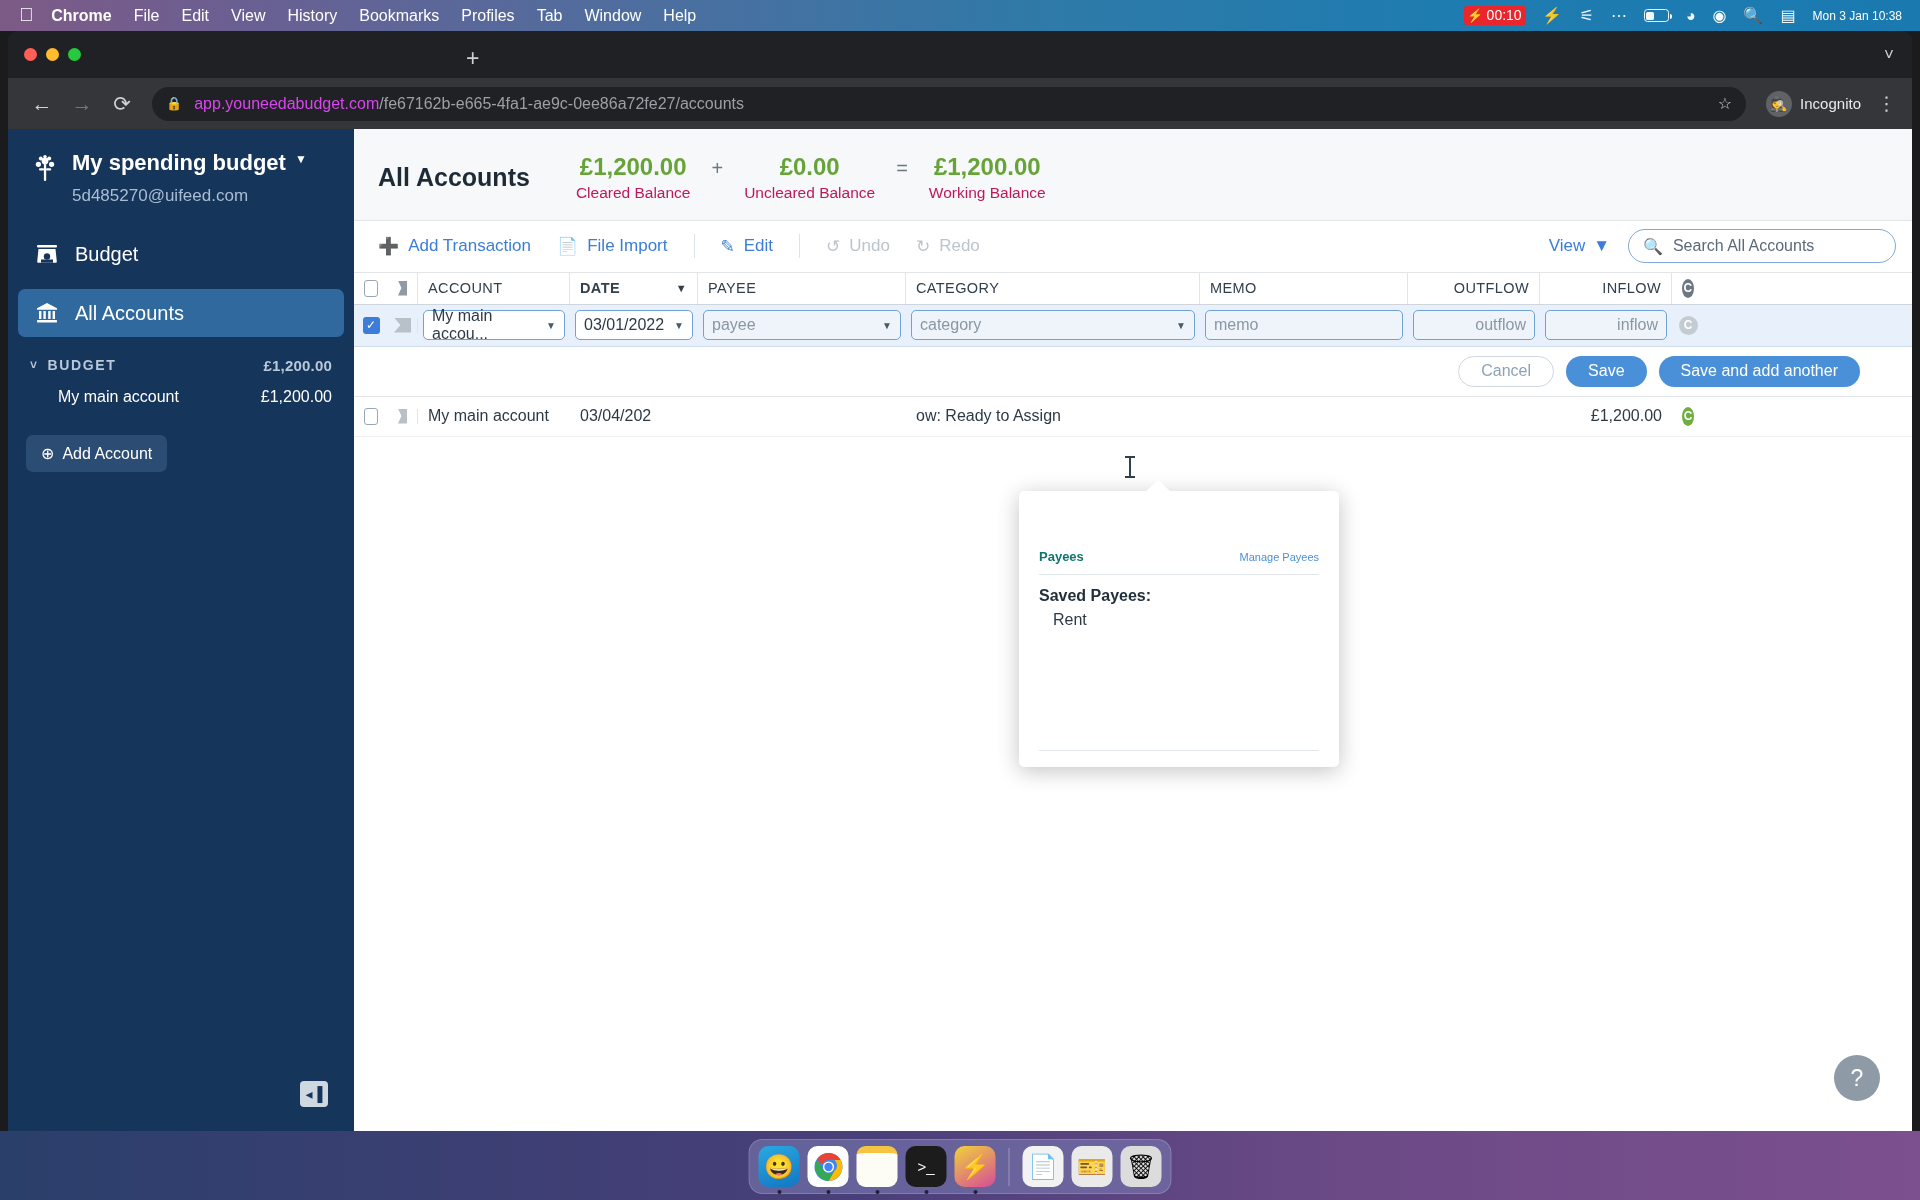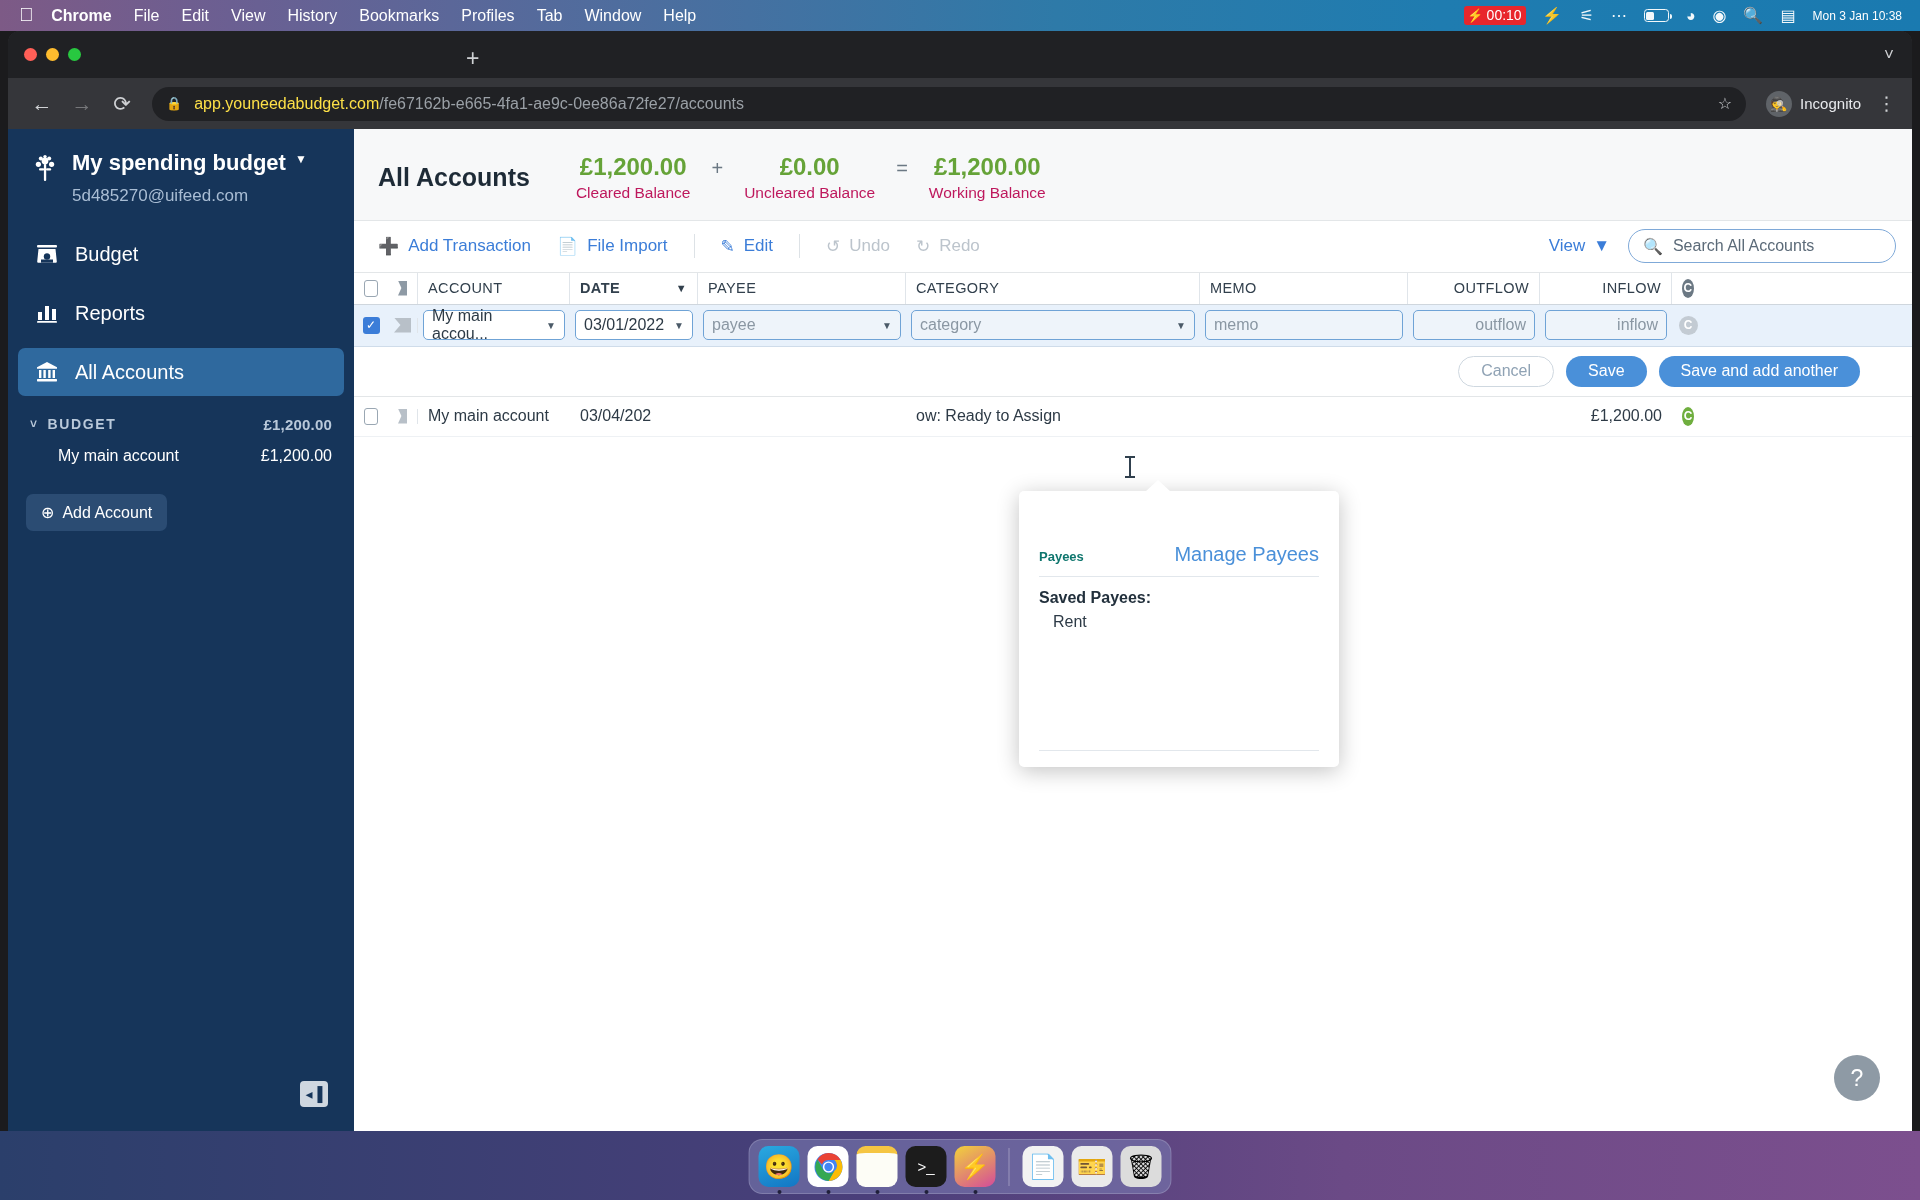--- a/index.html
+++ b/index.html
@@ -56,21 +56,21 @@
   .chevdown-win { position: absolute; right: 18px; top: 14px; color:#cfd1d4; font-size: 17px;}
 
   .omnibar { height: 51px; background: #35363a; display: flex; align-items: center; padding: 0 14px; }
   .navbtn { color: #cfd1d4; font-size: 21px; width: 40px; text-align: center; }
   .navbtn.dim { color: #76777a; }
   .urlbox {
     flex: 1; height: 34px; background: #202124; border-radius: 17px;
     display: flex; align-items: center; padding: 0 14px; margin: 0 8px 0 10px;
   }
   .urlbox .lock { color: #9aa0a6; font-size: 13px; margin-right: 12px; }
-  .urlbox .u-main { color: #fde047; font-size: 16px; }
+  .urlbox .u-main { color: #d946ef; font-size: 16px; }
   .urlbox .u-path { color: #9aa0a6; font-size: 16px; }
   .urlbox .star { margin-left: auto; color: #cfd1d4; font-size: 16px; }
   .incog { display:flex; align-items:center; gap: 8px; margin-left: 12px; color:#e8eaed; font-size: 15px;}
   .incog .av { width: 26px; height: 26px; border-radius: 50%; background: #5f6368; display:flex;align-items:center;justify-content:center; font-size: 14px;}
   .kebab { color:#cfd1d4; font-size: 19px; margin-left: 16px; margin-right: 2px; letter-spacing:0; line-height:.6;}
 
   
   .app { position: absolute; top: 98px; left: 0; width: 1904px; height: 1002px; background: #fff; display: flex; }
 
   
@@ -144,21 +144,21 @@
   .clrbadge.gray { background: #c3cbd3; }
 
   
   .popover {
     position: absolute; left: 665px; top: 362px; width: 320px; height: 276px;
     background: #fff; border-radius: 5px; box-shadow: 0 4px 22px rgba(0,0,0,.24); z-index: 40;
   }
   .popover .arrow { position: absolute; top: -11px; left: 126px; width: 0; height: 0; border-left: 13px solid transparent; border-right: 13px solid transparent; border-bottom: 12px solid #fff; }
   .pophdr { display:flex; align-items:baseline; padding: 18px 20px 10px 20px; }
   .pophdr .ptitle { font-size: 13px; font-weight: bold; color: #0f766e; margin-top: 40px;}
-  .pophdr .plink { margin-left:auto; font-size: 20px; color: #4a90d9;}
+  .pophdr .plink { margin-left:auto; font-size: 11px; color: #4a90d9;}
   .popdiv { height:1px; background: #e2e7ec; margin: 0 20px;}
   .popsec { padding: 12px 20px 0 20px; font-size: 16px; font-weight: bold; color: #22303c;}
   .popitem { padding: 6px 20px 0 34px; font-size: 16px; color: #2d3a46;}
   .popfoot { position:absolute; bottom: 16px; left: 20px; right: 20px; height: 1px; background: #e2e7ec;}
 
   .caret { position:absolute; left: 775px; top: 327px; width: 2px; height: 22px; background: #30404e; }
   .caret::before, .caret::after { content:''; position:absolute; left:-4px; width:10px; height:2px; background:#30404e;}
   .caret::before { top:0;} .caret::after { bottom:0;}
 
   .helpfab { position: absolute; right: 32px; bottom: 30px; width: 46px; height: 46px; border-radius: 50%; background: #8e9aa5; color: #fff; display:flex; align-items:center; justify-content:center; font-size: 23px;}
@@ -270,31 +270,20 @@
             <span class="nico">
               <svg width="24" height="24" viewBox="0 0 24 24" fill="#fff">
                   <rect x="2" y="3" width="20" height="2.4" rx="1"></rect>
                   <path d="M3.5 7h17l1.3 12.6a1 1 0 0 1-1 1.1H3.2a1 1 0 0 1-1-1.1L3.5 7z"></path>
                   <circle cx="12" cy="14.5" r="3.2" fill="#16355a"></circle>
                   <rect x="6" y="17.5" width="12" height="3.2" fill="#16355a"></rect>
                 </svg>
             </span>
             <span>Budget</span>
           </div>
-          <div class="navrow">
-            <span class="nico">
-              <svg width="24" height="24" viewBox="0 0 24 24" fill="#fff">
-                  <rect x="3" y="11" width="4" height="8"></rect>
-                  <rect x="10" y="5" width="4" height="14"></rect>
-                  <rect x="17" y="8" width="4" height="11"></rect>
-                  <rect x="2" y="20" width="20" height="1.8" rx=".9"></rect>
-                </svg>
-            </span>
-            <span>Reports</span>
-          </div>
           <div class="navrow active">
             <span class="nico">
               <svg width="24" height="24" viewBox="0 0 24 24" fill="#fff">
                   <path d="M12 2 2 7.2v1.6h20V7.2L12 2z"></path>
                   <rect x="4" y="10" width="2.4" height="8"></rect>
                   <rect x="8.4" y="10" width="2.4" height="8"></rect>
                   <rect x="13.2" y="10" width="2.4" height="8"></rect>
                   <rect x="17.6" y="10" width="2.4" height="8"></rect>
                   <rect x="2" y="19" width="20" height="2.4" rx=".6"></rect>
                 </svg>

